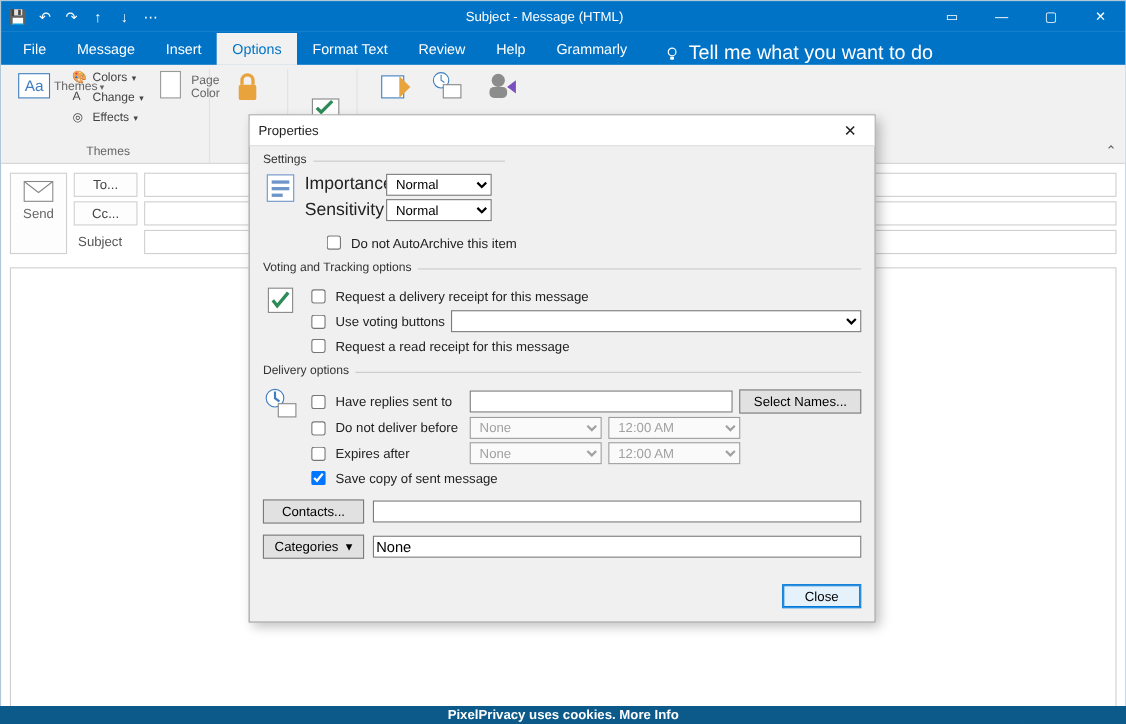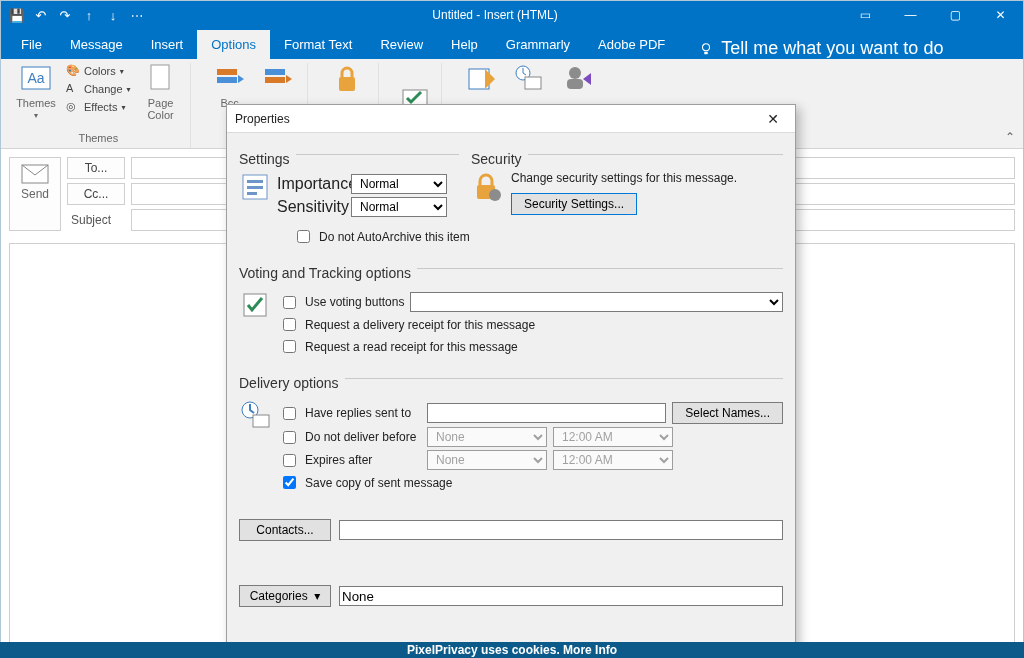--- a/index.html
+++ b/index.html
@@ -17,21 +17,21 @@
   .tab { padding:7px 14px; cursor:pointer; }
   .tab.active { background:#F1F1F1; color:#0173C7; }
   .tellme { display:flex; align-items:center; gap:8px; padding-left:20px; color:#fff; font-size:18px; }
   .bulb { width:14px; height:14px; }
   
   .ribbon { height:90px; background:#F1F1F1; border-bottom:1px solid #D4D4D4; display:flex; padding:4px 6px 0 6px; gap:10px; position:relative; font-size:12px; color:#616161; }
   .rgroup { display:flex; flex-direction:column; align-items:center; border-right:1px solid #E1E1E1; padding:0 8px; }
   .rgroup:last-child { border-right:none; }
   .rbuttons { display:flex; gap:6px; align-items:flex-start; flex:1; }
   .rlabel { font-size:11px; color:#666; padding-bottom:4px; }
-  .bigbtn { width:42px; display:flex; flex-direction:column; align-items:center; gap:2px; cursor:pointer; font-size:11px; color:#666; text-align:center; }
+  .bigbtn { width:42px; display:flex; flex-direction:row; align-items:center; gap:2px; cursor:pointer; font-size:11px; color:#666; text-align:center; }
   .bigbtn .bigicon { width:32px; height:32px; display:flex; align-items:center; justify-content:center; }
   .stackbtns { display:flex; flex-direction:column; gap:2px; font-size:11px; color:#444; }
   .stackbtns .sbtn { display:flex; align-items:center; gap:4px; cursor:pointer; padding:1px 3px; }
   .sbtn .sicon { width:14px; height:14px; }
   .ribbon-collapse { position:absolute; right:8px; bottom:4px; font-size:12px; cursor:pointer; color:#666; }
   .checkrow { display:flex; align-items:center; gap:4px; font-size:12px; color:#444; }
   
   .compose { flex:1; display:flex; flex-direction:column; padding:8px 0 0 0; }
   .compose-head { display:flex; padding:0 8px; }
   .sendcol { width:52px; display:flex; flex-direction:column; align-items:center; gap:3px; border:1px solid #CFCFCF; margin-right:6px; padding:6px 0; font-size:12px; color:#666; background:#fdfdfd; }
@@ -40,73 +40,72 @@
   .fieldrow { display:flex; align-items:center; gap:6px; }
   .fieldrow .fbtn { width:58px; height:22px; border:1px solid #CFCFCF; background:#fdfdfd; font-size:12px; display:flex; align-items:center; justify-content:center; cursor:pointer; color:#444; }
   .fieldrow .flabel { width:58px; font-size:12px; color:#555; text-align:left; padding-left:4px; }
   .fieldrow input { flex:1; height:22px; border:1px solid #CFCFCF; font-size:12px; padding:0 4px; }
   .body-area { flex:1; margin:12px 8px 8px; border:1px solid #CFCFCF; background:#fff; }
   .dlg { position:fixed; left:226px; top:104px; width:570px; background:#F0F0F0; border:1px solid #9E9E9E; box-shadow:4px 4px 10px rgba(0,0,0,.25); font-size:12px; color:#222; }
   .dlg-title { height:28px; background:#FFFFFF; display:flex; align-items:center; padding:0 8px; font-size:12px; border-bottom:1px solid #DADADA; }
   .dlg-title .dlg-close { margin-left:auto; width:28px; height:20px; display:flex; align-items:center; justify-content:center; cursor:pointer; font-size:14px; }
   .dlg-body { padding:6px 12px 12px 12px; display:flex; flex-direction:column; gap:4px; }
   .fieldset-label-wrap { display:flex; align-items:center; overflow:hidden; }
-  .fs-label-text { white-space:nowrap; font-size:14px; color:#333;margin-top:12px; }
+  .fs-label-text { white-space:nowrap; font-size:11px; color:#333; }
   .fs-rule { flex:1; border-top:1px solid #C9C9C9; margin-left:6px; margin-top:2px; }
   .twocol { display:flex; gap:12px; }
   .settings-col { flex:0 0 220px; }
   .security-col { flex:1; }
   .row { display:flex; align-items:center; gap:6px; margin:3px 0; }
   .row .rlabel2 { width:68px; font-size:16px; }
   select.dd, input.dlg-in { height:20px; border:1px solid #7A7A7A; background:#fff; font-size:12px; padding:0 4px; }
   select.dd { width:96px; }
   .chk { display:flex; align-items:center; gap:6px; margin:3px 0; font-size:12px; }
   .chk input { width:13px; height:13px; }
   .dlg-btn { height:22px; padding:0 12px; border:1px solid #7A7A7A; background:#E1E1E1; font-size:12px; cursor:pointer; display:inline-flex; align-items:center; justify-content:center; }
   .dlg-btn.primary { border:1px solid #0078D7; box-shadow:0 0 0 1px #0078D7 inset; background:#E5F1FB; color:#000; }
   .icon32 { width:32px; height:32px; }
   .footer { display:flex; justify-content:flex-end; padding-top:16px; }
-  .contacts-row { display:flex; gap:8px; margin:20px 0; align-items:center; }
+  .contacts-row { display:flex; gap:8px; margin:3px 0; align-items:center; }
   .contacts-row .dlg-btn { width:92px; }
   .contacts-row input { flex:1; height:20px; border:1px solid #7A7A7A; }
   .bottombar { height:16px; background:#0C5A8A; color:#fff; font-size:12px; display:flex; align-items:center; justify-content:center;font-weight:bold; }
 </style>
 </head>
 <body>
 
 <div class="window">
 
   <div class="titlebar">
     <div class="qat">
       <div class="qbtn">💾</div>
       <div class="qbtn">↶</div>
       <div class="qbtn">↷</div>
       <div class="qbtn">↑</div>
       <div class="qbtn">↓</div>
       <div class="qbtn">⋯</div>
     </div>
-    <div class="titlebar-title">Untitled  -  Insert (HTML)</div>
+    <div class="titlebar-title">Subject  -  Message (HTML)</div>
     <div class="winctrls">
       <div class="winbtn">▭</div>
       <div class="winbtn">—</div>
       <div class="winbtn">▢</div>
       <div class="winbtn">✕</div>
     </div>
   </div>
 
   <div class="tabstrip">
     <div class="tab">File</div>
     <div class="tab">Message</div>
     <div class="tab">Insert</div>
     <div class="tab active">Options</div>
     <div class="tab">Format Text</div>
     <div class="tab">Review</div>
     <div class="tab">Help</div>
     <div class="tab">Grammarly</div>
-    <div class="tab">Adobe PDF</div>
     <div class="tellme">
       <svg class="bulb" viewBox="0 0 16 16">
           <circle cx="8" cy="6" r="4" fill="none" stroke="#fff" stroke-width="1.2"></circle>
           <path d="M6 11h4v2a1 1 0 0 1-1 1H7a1 1 0 0 1-1-1z" fill="#fff"></path>
         </svg>
       <span>Tell me what you want to do</span>
     </div>
   </div>
 
   <div class="ribbon">
@@ -144,44 +143,20 @@
             <svg viewBox="0 0 32 32" width="32" height="32">
                 <rect x="6" y="2" width="18" height="24" fill="#fff" stroke="#999"></rect>
               </svg>
           </div>
           <span style="line-height:1.1;">Page Color</span>
         </div>
       </div>
       <div class="rlabel">Themes</div>
     </div>
 
-    <div class="rgroup">
-      <div class="rbuttons">
-        <div class="bigbtn">
-          <div class="bigicon">
-              <svg viewBox="0 0 32 32" width="32" height="32">
-                <rect x="3" y="6" width="20" height="6" fill="#d97a29"></rect>
-                <rect x="3" y="14" width="20" height="6" fill="#4a90d9"></rect>
-                <path d="M24 12 L30 16 L24 20" fill="#4a90d9"></path>
-              </svg>
-            </div>
-          <span>Bcc</span>
-        </div>
-        <div class="bigbtn">
-          <div class="bigicon">
-              <svg viewBox="0 0 32 32" width="32" height="32">
-                <rect x="3" y="6" width="20" height="6" fill="#4a90d9"></rect>
-                <rect x="3" y="14" width="20" height="6" fill="#d97a29"></rect>
-                <path d="M24 12 L30 16 L24 20" fill="#d97a29"></path>
-              </svg>
-            </div>
-        </div>
-      </div>
-      <div class="rlabel">Show</div>
-    </div>
 
     <div class="rgroup" style="border-right:1px solid #E1E1E1; padding-right:10px;">
       <div class="rbuttons">
         <div class="bigbtn">
           <div class="bigicon">
               <svg viewBox="0 0 32 32" width="32" height="32">
                 <rect x="8" y="14" width="16" height="14" rx="2" fill="#E8A33D"></rect>
                 <path d="M11 14v-4a5 5 0 0 1 10 0v4" fill="none" stroke="#E8A33D" stroke-width="3"></path>
               </svg>
             </div>
@@ -292,61 +267,44 @@
                 <span class="rlabel2">Importance</span>
               <select class="dd"><option>Normal</option></select>
               </div>
             <div class="row">
                 <span class="rlabel2">Sensitivity</span>
               <select class="dd"><option>Normal</option></select>
               </div>
           </div>
         </div>
       </div>
-      <div class="security-col">
-        <div class="fieldset-label-wrap">
-            <span class="fs-label-text">Security</span>
-            <div class="fs-rule"></div>
-          </div>
-        <div style="display:flex; gap:8px; margin-top:4px;">
-          <svg class="icon32" viewBox="0 0 32 32" style="flex:none;">
-              <rect x="6" y="14" width="18" height="14" rx="2" fill="#E8A33D"></rect>
-              <path d="M9 14v-4a6 6 0 0 1 12 0v4" fill="none" stroke="#E8A33D" stroke-width="3"></path>
-              <circle cx="24" cy="24" r="6" fill="#8C8C8C"></circle>
-            </svg>
-          <div>
-            <div style="margin-bottom:8px;">Change security settings for this message.</div>
-            <button class="dlg-btn" style="border:1px solid #0078D7;">Security Settings...</button>
-          </div>
-        </div>
-      </div>
     </div>
     <div class="chk" style="margin-left:54px;">
         <input type="checkbox" style="">
         <span>Do not AutoArchive this item</span>
       </div>
 
     <div class="fieldset-label-wrap">
         <span class="fs-label-text">Voting and Tracking options</span>
         <div class="fs-rule"></div>
       </div>
     <div style="display:flex; gap:8px; margin-top:4px;">
       <svg class="icon32" viewBox="0 0 32 32" style="flex:none;">
           <rect x="5" y="5" width="22" height="22" fill="#fff" stroke="#888"></rect>
           <path d="M9 16 l4 5 l10 -12" stroke="#2E8B57" stroke-width="3" fill="none"></path>
         </svg>
       <div style="flex:1;">
         <div class="chk">
             <input type="checkbox" style="">
+            <span>Request a delivery receipt for this message</span>
+          </div>
+        <div class="chk">
+            <input type="checkbox" style="">
             <span>Use voting buttons</span>
           <select class="dd" style="flex:1; width:auto;"><option></option></select>
-          </div>
-        <div class="chk">
-            <input type="checkbox" style="">
-            <span>Request a delivery receipt for this message</span>
           </div>
         <div class="chk">
             <input type="checkbox" style="">
             <span>Request a read receipt for this message</span>
           </div>
       </div>
     </div>
 
     <div class="fieldset-label-wrap">
         <span class="fs-label-text">Delivery options</span>

